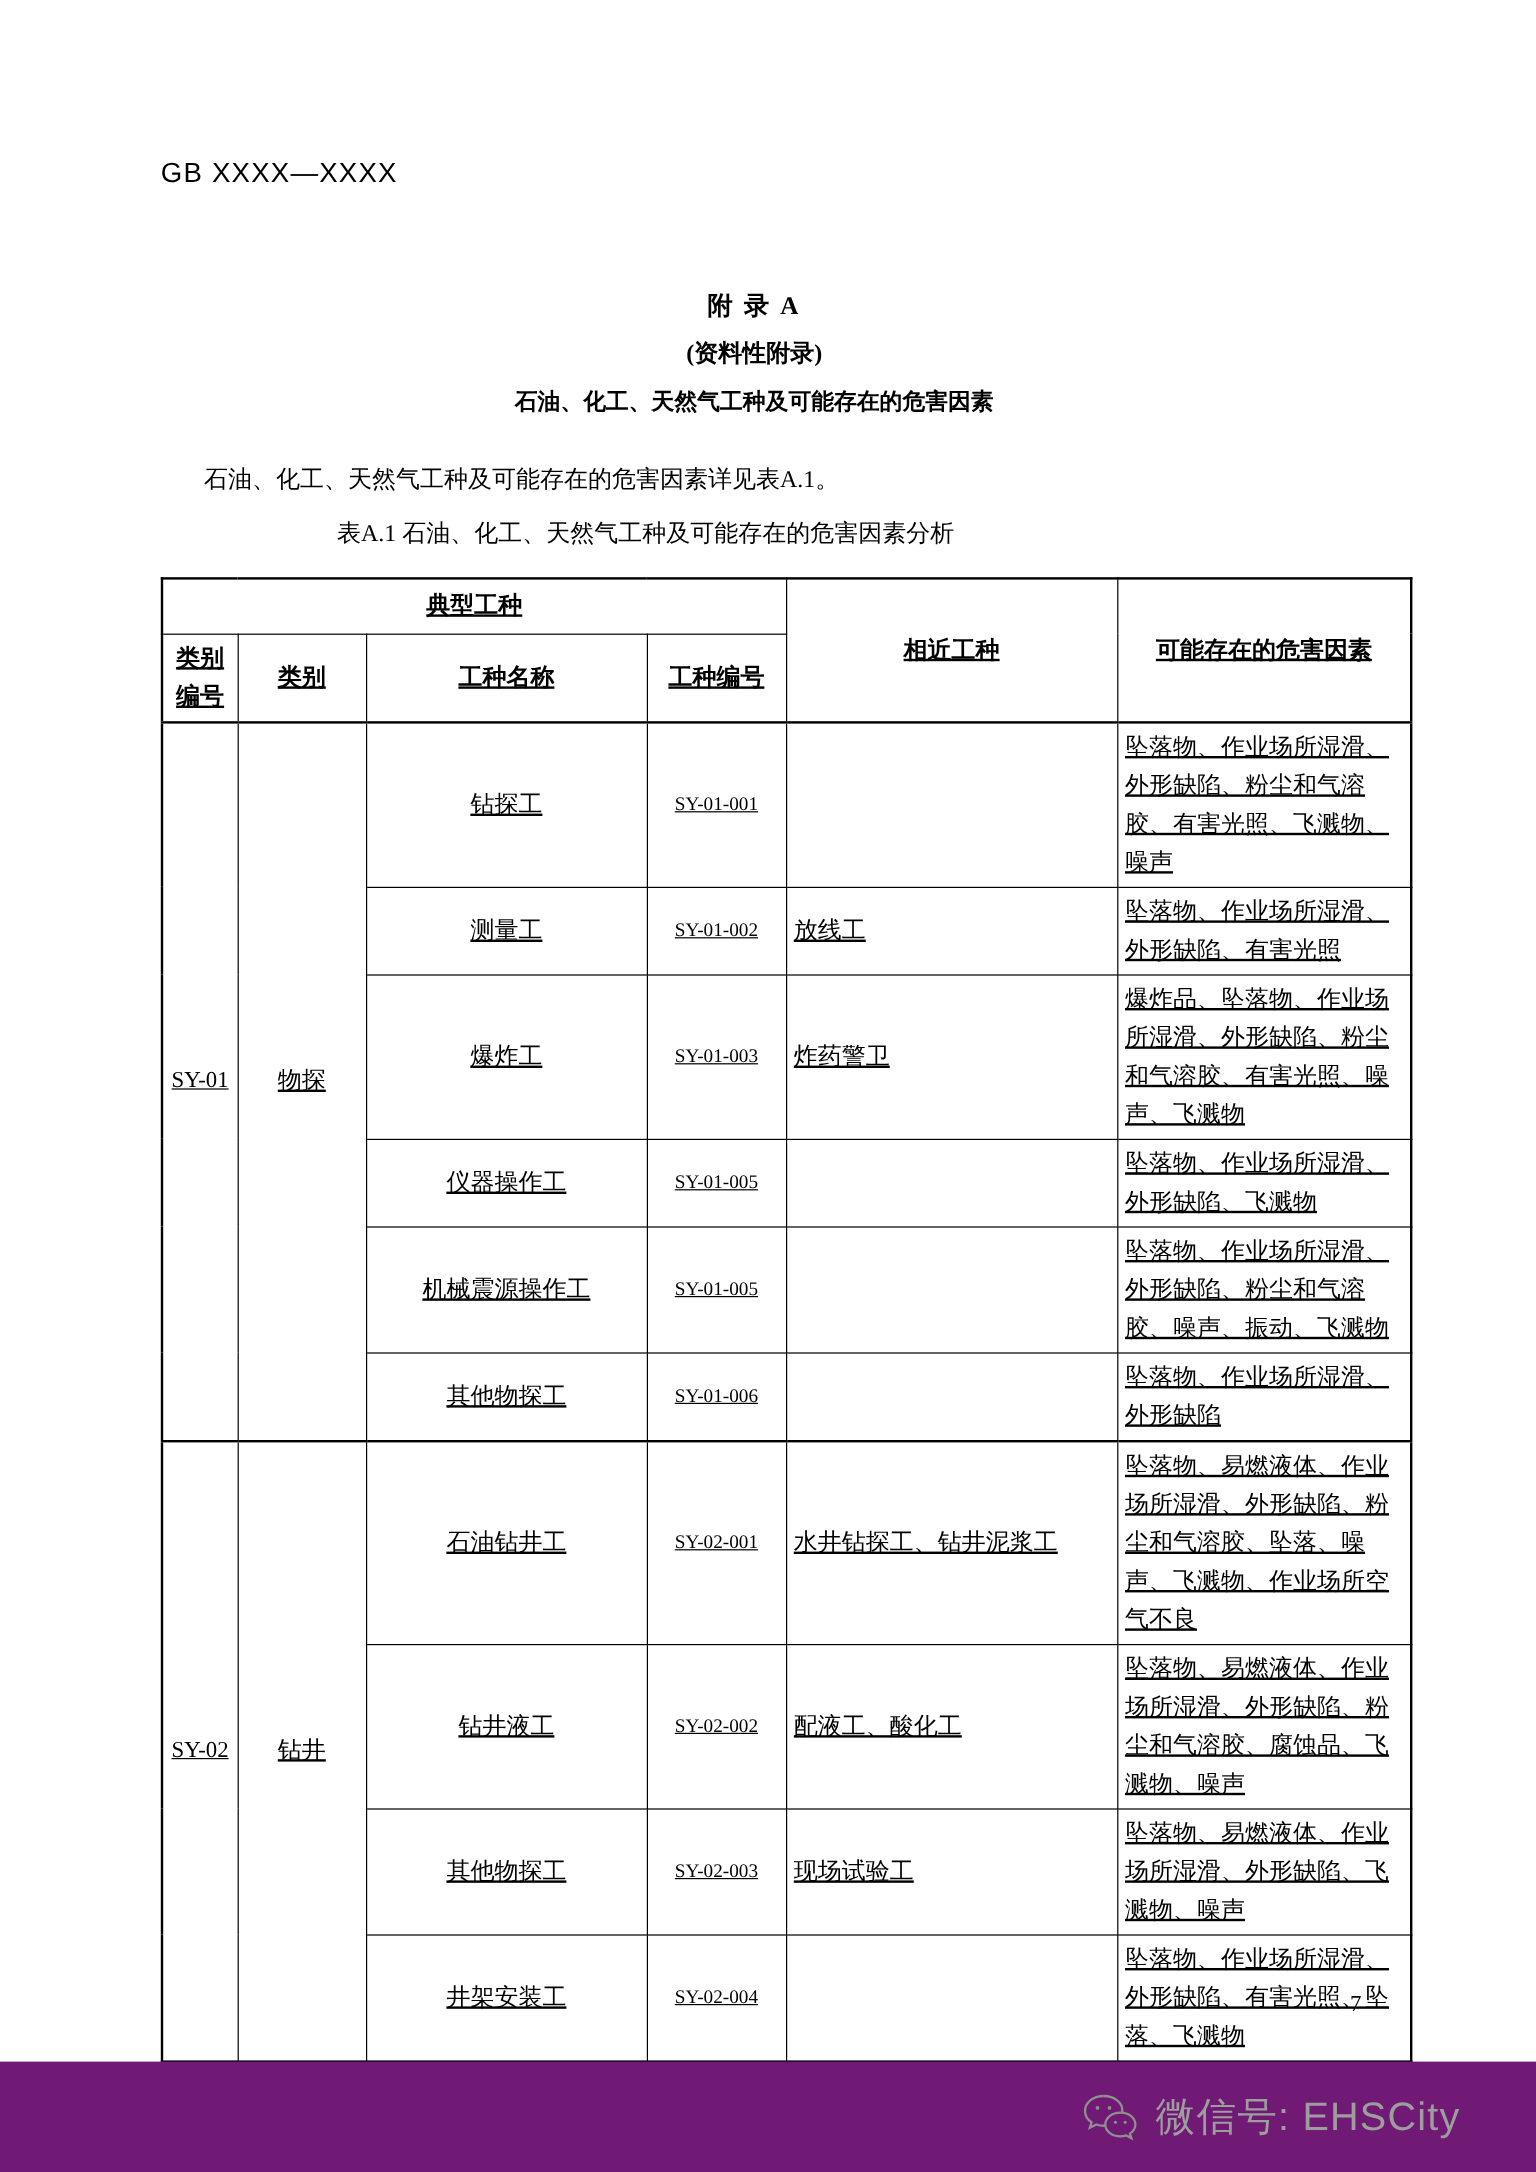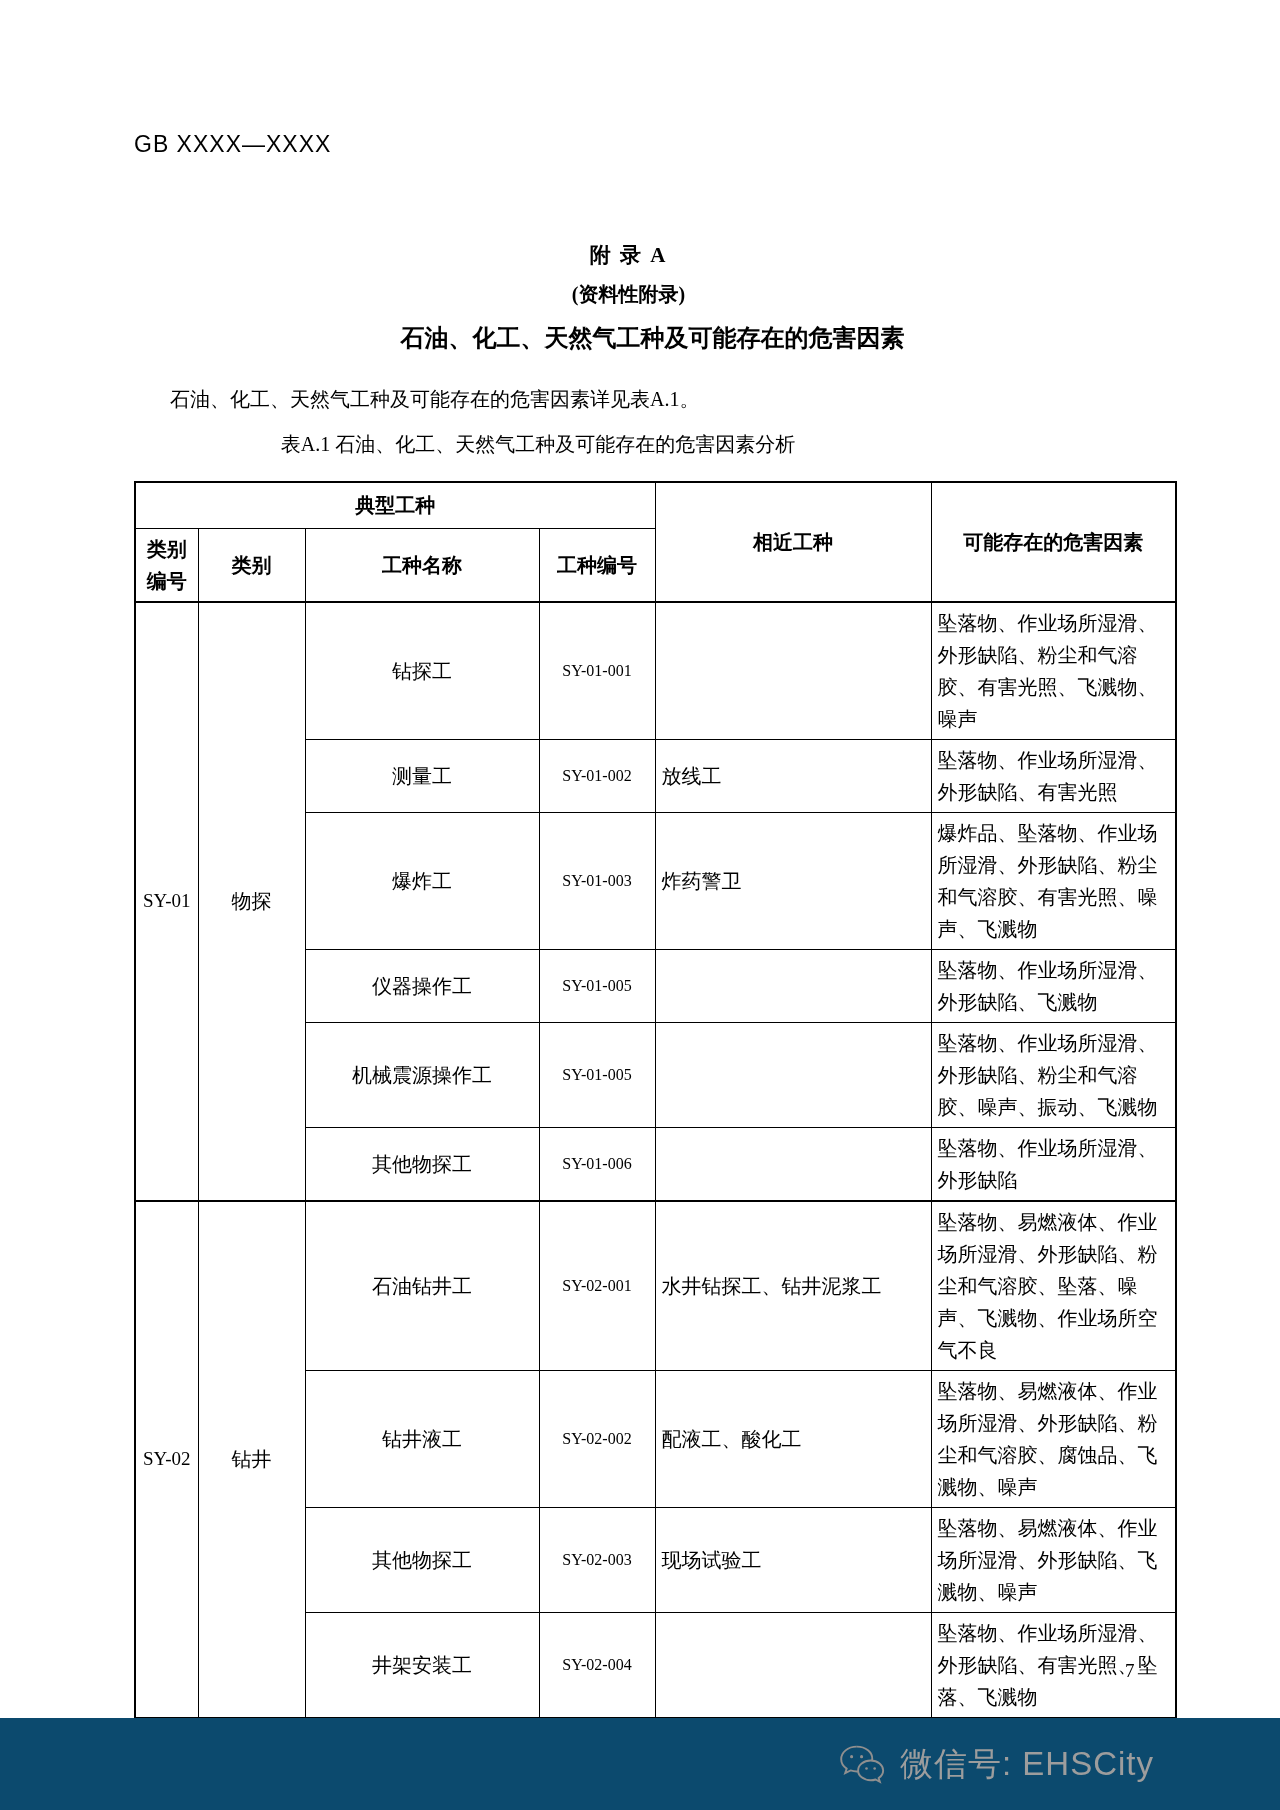--- a/index.html
+++ b/index.html
@@ -8,31 +8,32 @@
     font-family:"Liberation Serif","DejaVu Serif",serif;color:#000;
     overflow:hidden;
   }
   .gb-header{
     position:absolute;left:134px;top:131px;
     font-family:Liberation Sans, sans-serif;font-size:23px;letter-spacing:1px;
   }
   .title-block{position:absolute;left:0;width:1257px;text-align:center;font-weight:bold;}
   .t1{top:241px;font-size:21px;letter-spacing:2px;}
   .t2{top:281px;font-size:20px;}
-  .t3{top:322px;font-size:24px;padding-left:24px;}
+  .t3{top:322px;font-size:19px;}
   .intro{position:absolute;left:170px;top:386px;font-size:20px;}
   .caption{position:absolute;left:0;top:431px;width:1076px;text-align:center;font-weight:normal;font-size:20px;}
   table.hazard{
     position:absolute;left:134px;top:481px;width:1041px;
     border-collapse:collapse;table-layout:fixed;
     font-size:20px;
   }
   table.hazard th,table.hazard td{
     border:1px solid #000;padding:4px 6px;line-height:32px;
     overflow:hidden;
+    text-decoration:underline;
   }
   table.hazard{border:2px solid #000;}
   table.hazard th{font-weight:bold;text-align:center;vertical-align:middle;}
   tbody tr.group-start td{border-top:2px solid #000;}
   tbody tr:first-child td{border-top:2px solid #000;}
   .c-center{text-align:center;vertical-align:middle;}
   .cell-catcode{white-space:nowrap;padding:2px 1px;font-size:19px;}
   .cell-code{white-space:nowrap;font-size:16px;}
   .cell-similar{text-align:left;vertical-align:middle;padding-left:6px;}
   .cell-hazards{text-align:left;vertical-align:middle;padding:6px 6px;}
@@ -148,21 +149,21 @@
         <td class="c-center">井架安装工</td>
         <td class="c-center cell-code">SY-02-004</td>
         <td class="cell-similar"></td>
         <td class="cell-hazards">坠落物、作业场所湿滑、外形缺陷、有害光照、坠落、飞溅物</td>
       </tr>
     </tbody>
 </table>
 
 <div class="page-number">7</div>
 
-<div class="footer-bar" style="background: #0c4a6e;">
+<div class="footer-bar" style="background: #701a75; justify-content: center;">
   <div class="footer-inner">
     <svg class="wechat-icon" viewBox="0 0 60 60" fill="none">
       <path d="M24 10 C13.5 10 6 16.6 6 24.4 C6 28.9 8.5 32.7 12.3 35.3 L10.6 40.6 L16.8 37.4 C18.9 38.1 21.3 38.6 24 38.6 C24.6 38.6 25.2 38.6 25.8 38.5" stroke="#8f8f8f" stroke-width="2.2"></path>
       <path d="M24 10 C34.5 10 42 16.6 41.8 24 C41.8 24.6 41.7 25.2 41.6 25.8" stroke="#8f8f8f" stroke-width="2.2"></path>
       <circle cx="18" cy="21.5" r="1.8" fill="#8f8f8f"></circle>
       <circle cx="29.5" cy="21.5" r="1.8" fill="#8f8f8f"></circle>
       <path d="M40 26 C31.7 26 25.5 31.2 25.5 37.4 C25.5 43.6 31.7 48.8 40 48.8 C42 48.8 43.9 48.5 45.6 47.9 L50.6 50.5 L49.2 46.2 C52.3 44.1 54.4 41 54.4 37.4 C54.4 31.2 48.3 26 40 26 Z" stroke="#8f8f8f" stroke-width="2.2"></path>
       <circle cx="35.2" cy="35.2" r="1.5" fill="#8f8f8f"></circle>
       <circle cx="44.6" cy="35.2" r="1.5" fill="#8f8f8f"></circle>
     </svg>

